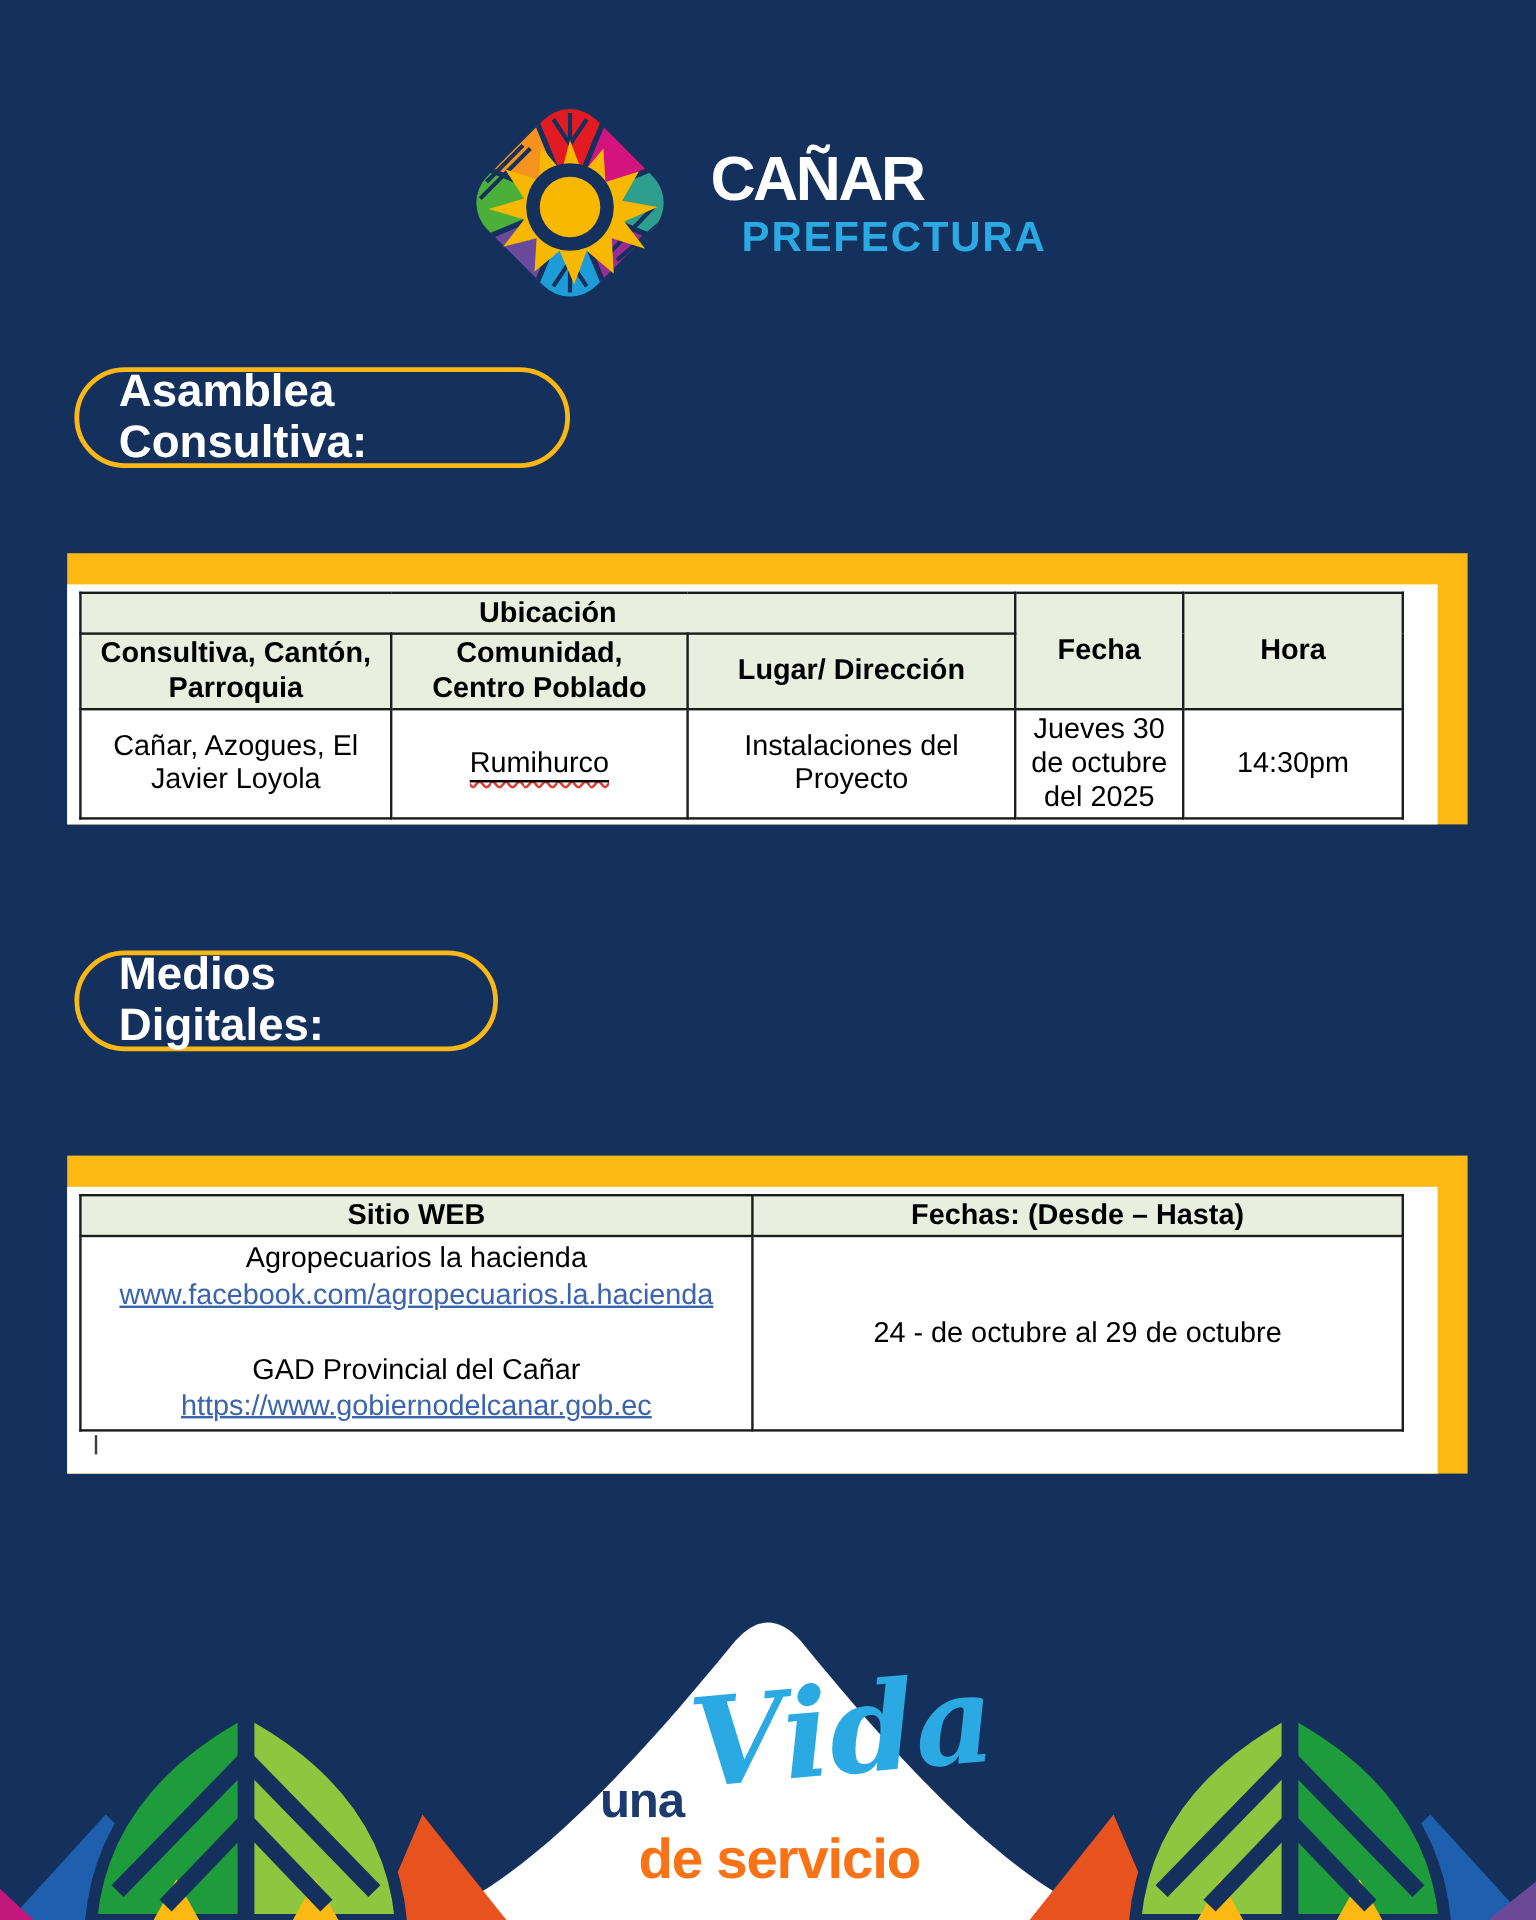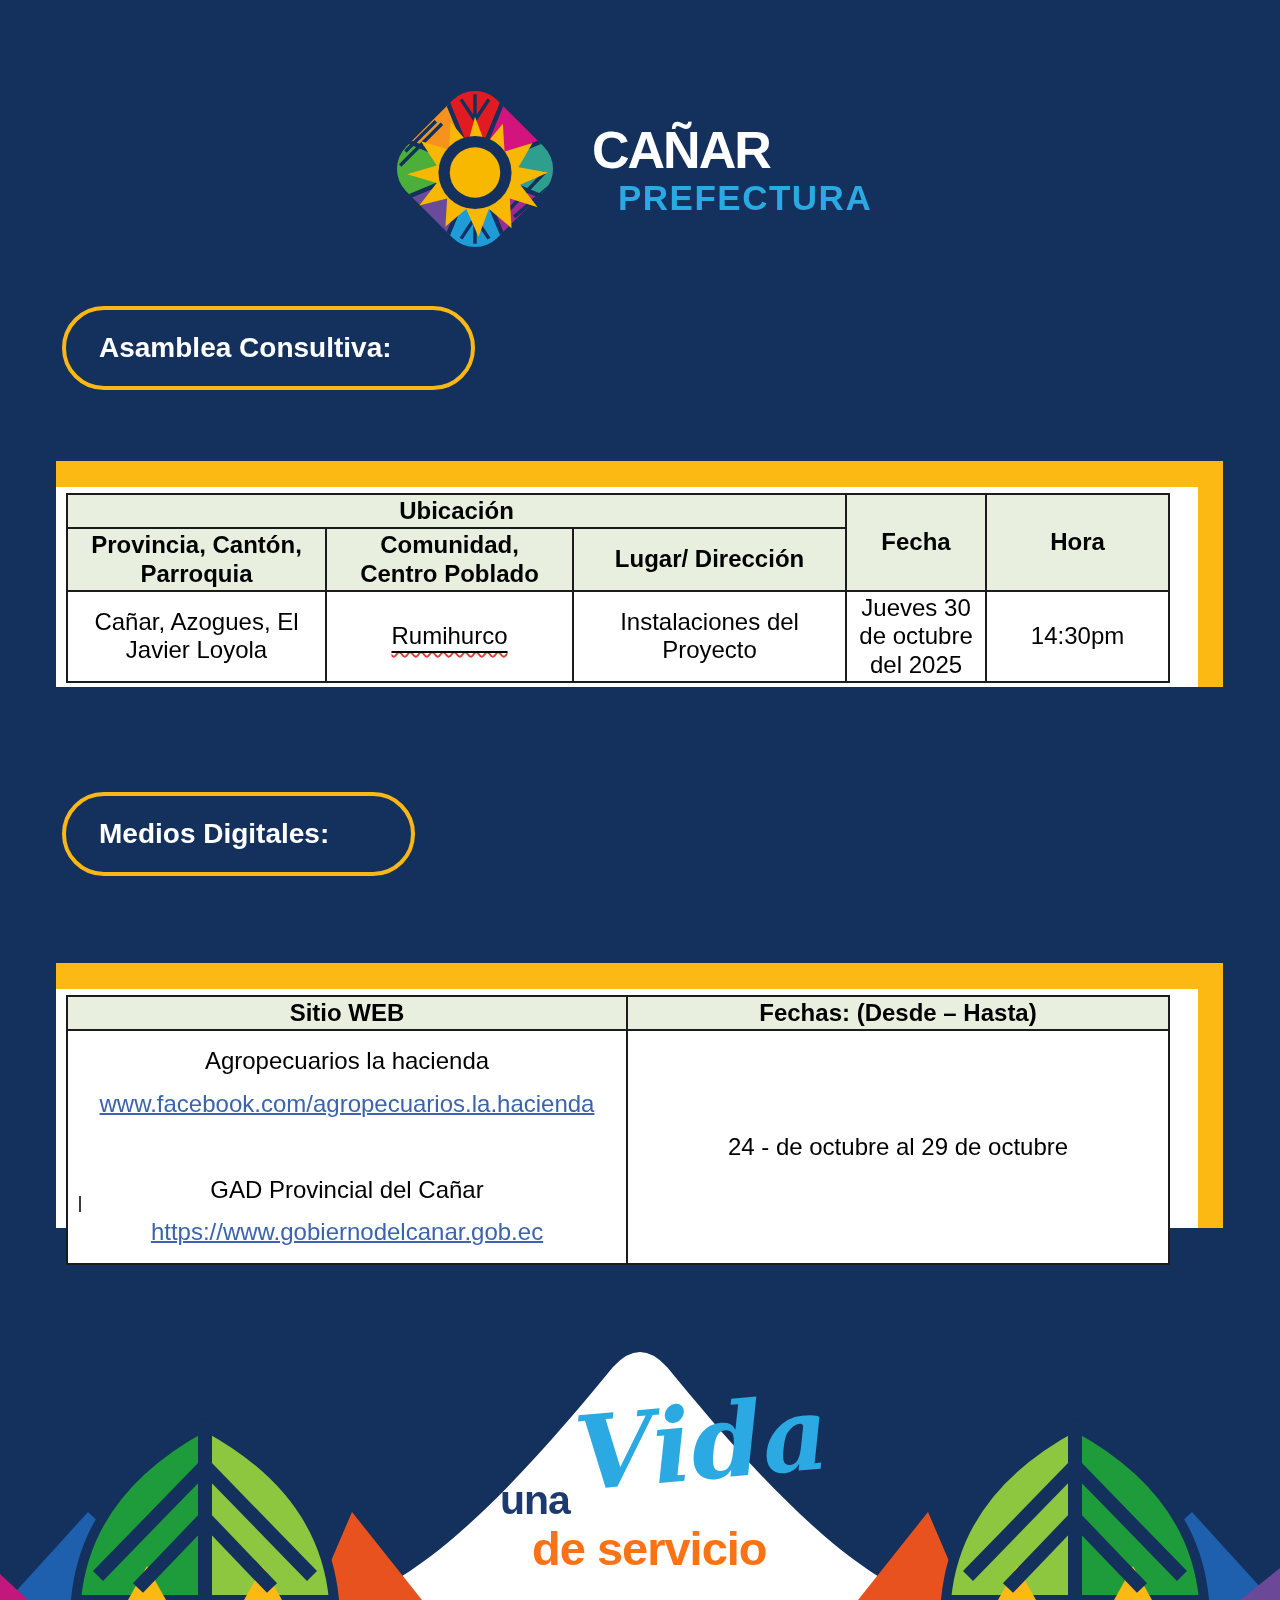--- a/index.html
+++ b/index.html
@@ -22,21 +22,21 @@
     color:#2ba9e2; font-size:35px; font-weight:bold; letter-spacing:1.5px; line-height:1;
     margin-top:4px; padding-left:26px;
   }
 
   
   .pill {
     position:absolute; height:84px;
     border:4px solid #fbb814; border-radius:44px;
     display:flex; align-items:center; padding-left:33px;
   }
-  .pill-label { color:#ffffff; font-size:28px; font-weight:bold; }
+  .pill-label { color:#ffffff; font-size:38px; font-weight:bold; }
   .pill-asamblea { top:306px; left:62px; width:413px; }
   .pill-medios   { top:792px; left:62px; width:353px; }
 
   
   .card { position:absolute; left:56px; width:1167px; background:#fcb813; }
   .card-asamblea { top:461px; height:226px; }
   .card-medios   { top:963px; height:265px; }
   .card-inner { margin:26px 25px 0 0; background:#ffffff; height:calc(100% - 26px); padding-top:6px; }
 
   
@@ -52,21 +52,21 @@
   .t2-body td { height:157px; }
 
   .link { color:#3a64ae; text-decoration:underline; text-decoration-thickness:1.5px; }
   .wavy {
     text-decoration:underline wavy #e03c31;
     text-decoration-thickness:1.5px;
     text-underline-offset:7px;
   }
   .wavy .solid { text-decoration:underline solid #000; text-decoration-thickness:1.5px; }
 
-  .web-line { margin:14px 0; }
+  .web-line { margin:2px 0; }
   .web-gap { height:30px; }
 
   .cursor-tick { position:absolute; left:79px; top:1196px; width:2px; height:16px; background:#3c3c3c; }
 
   
   .footer-art { position:absolute; left:0; bottom:0; width:1280px; height:270px; display:block; }
   .slogan-una {
     position:absolute; left:500px; top:1477px;
     color:#1c3a6e; font-size:41px; font-weight:bold; letter-spacing:-1px;
   }
@@ -129,21 +129,21 @@
         <col style="width:140px">
           <col style="width:183px">
       </colgroup>
       <tbody>
           <tr class="row-group">
         <th colspan="3">Ubicación</th>
         <th rowspan="2">Fecha</th>
         <th rowspan="2">Hora</th>
       </tr>
       <tr class="row-cols">
-        <th>Provincia, Cantón, Parroquia</th>
+        <th>Consultiva, Cantón, Parroquia</th>
         <th>Comunidad, Centro Poblado</th>
         <th>Lugar/ Dirección</th>
       </tr>
       <tr class="row-data">
         <td>Cañar, Azogues, El Javier Loyola</td>
         <td>
           <span class="wavy"><span class="solid">Rumihurco</span></span>
         </td>
         <td>Instalaciones del Proyecto</td>
         <td>Jueves 30 de octubre del 2025</td>

